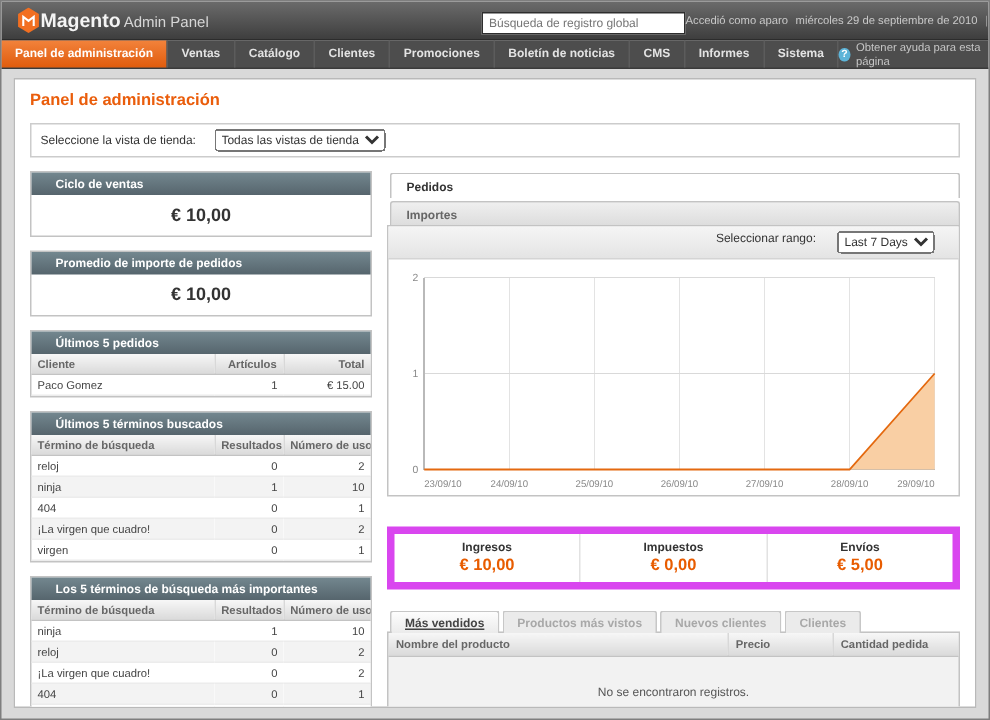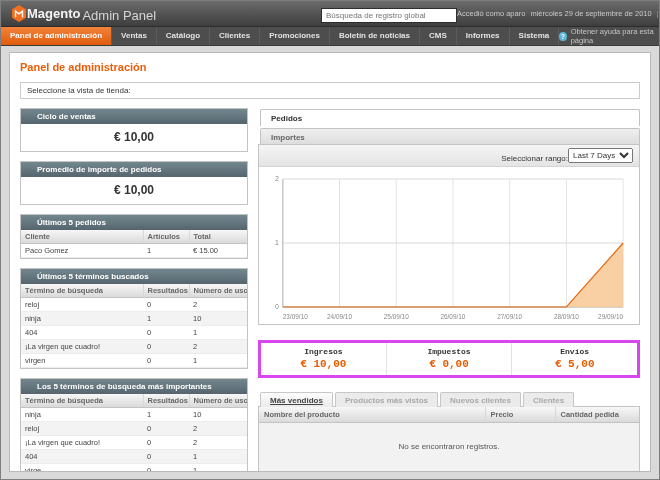--- a/index.html
+++ b/index.html
@@ -5,21 +5,21 @@
   * { margin:0; padding:0; box-sizing:border-box; }
   html,body { background:#a8a8a8; }
   body { font-family:"Liberation Sans", sans-serif; }
   .window { width:660px; height:480px; background:#d9d9d9; border:1px solid #7e7e7e; overflow:hidden; margin:0 auto; display:flex; flex-direction:column; }
 
   
   .topbar { height:26px; flex:none; background:linear-gradient(#6b6b6b,#3e3e3e); border-bottom:1px solid #2c2c2c; display:flex; align-items:center; padding:0 10px; }
   .logo { display:flex; align-items:center; gap:0; width:200px; flex:none; }
   .logo svg { display:block; }
   .logo-name { font-size:13px; font-weight:bold; color:#f4f4f4; }
-  .logo-sub { font-size:13px; color:#d6d6d6; margin-left:2px; padding-top:3px; }
+  .logo-sub { font-size:10px; color:#d6d6d6; margin-left:2px; padding-top:3px; }
   .search-wrap { flex:none; margin-left:110px; }
   .global-search { width:136px; height:15px; font-size:8px; padding:1px 4px; border:1px solid #2e2e2e; background:#fff; color:#555; font-family:"Liberation Sans",sans-serif; }
   .session { margin-left:auto; display:flex; align-items:center; gap:5px; font-size:7.5px; color:#c9c9c9; white-space:nowrap; }
   .session .sep { color:#999; }
   .logout-link { color:#eee; text-decoration:underline; cursor:pointer; }
 
   
   .navbar { height:19px; flex:none; background:#4d4d4d; display:flex; align-items:stretch; border-bottom:1px solid #3a3a3a; }
   .nav-list { display:flex; list-style:none; }
   .nav-item { font-size:8px; font-weight:bold; color:#e3e3e3; padding:0 9px; line-height:18px; border-right:1px solid #5c5c5c; cursor:pointer; white-space:nowrap; }
@@ -39,35 +39,35 @@
 
   .dash-box { border:1px solid #c3c3c3; margin-bottom:9px; background:#fff; }
   .box-head { background:linear-gradient(#73878f,#56656d); color:#fff; font-size:8px; font-weight:bold; padding:3px 16px; }
   .box-value { text-align:center; font-size:12px; font-weight:bold; color:#333; padding:6px 0 7px; }
 
   table { width:100%; border-collapse:collapse; font-size:7.5px; table-layout:fixed; }
   th { background:linear-gradient(#f7f7f7,#dadada); color:#666; font-weight:bold; text-align:left; padding:2px 4px; border-bottom:1px solid #c3c3c3; border-right:1px solid #d8d8d8; overflow:hidden; white-space:nowrap; }
   th:last-child { border-right:none; }
   td { padding:2px 4px; color:#444; border-bottom:1px solid #ececec; background:#fff; overflow:hidden; white-space:nowrap; }
   tr:nth-child(even) td { background:#f3f3f3; }
-  .num { }
+  .num { text-align:right; }
   .dash-table col.c-term { width:auto; }
   .dash-table col.c-res { width:46px; }
   .dash-table col.c-uses { width:58px; }
 
   
   .tabs-row { display:flex; gap:2px; padding-left:2px;flex-direction:column; }
   .tab { font-size:8px; font-weight:bold; padding:4px 10px 3px; border:1px solid #c3c3c3; border-bottom:none; border-radius:2px 2px 0 0; background:linear-gradient(#efefef,#dcdcdc); color:#666; cursor:pointer; position:relative; top:1px; }
   .tab.active { background:#fff; color:#333; z-index:2; }
   .chart-panel { border:1px solid #c3c3c3; background:#fff; position:relative; }
-  .chart-toolbar { background:linear-gradient(#f5f5f5,#e4e4e4); border-bottom:1px solid #d4d4d4; padding:3px 6px; display:flex; justify-content:flex-end; align-items:flex-end; gap:0; font-size:8px; color:#333; }
+  .chart-toolbar { background:linear-gradient(#f5f5f5,#e4e4e4); border-bottom:1px solid #d4d4d4; padding:3px 16px; display:flex; justify-content:flex-end; align-items:flex-start; gap:14px; font-size:8px; color:#333; }
   .chart-area { padding:4px 6px 1px; }
   .chart-area svg { width:100%; height:152px; display:block; }
 
-  .stats-row { display:flex; border:3px solid #d946ef; background:#fff; margin-top:15px;font-family:Liberation Mono, monospace; }
+  .stats-row { display:flex; border:5px solid #d946ef; background:#fff; margin-top:20px; }
   .stat { flex:1; text-align:center; padding:4px 0 5px; border-right:1px solid #e2e2e2; }
   .stat:last-child { border-right:none; }
   .stat-label { font-size:8px; font-weight:bold; color:#333; }
   .stat-value { font-size:11px; font-weight:bold; color:#e85c00; margin-top:2px; }
 
   .bottom-tabs { display:flex; gap:2px; margin-top:13px; padding-left:2px; }
   .btab { font-size:8px; font-weight:bold; padding:3px 9px 2px; border:1px solid #c7c7c7; border-bottom:none; border-radius:2px 2px 0 0; position:relative; top:1px; }
   .btab.active { background:linear-gradient(#fdfdfd,#ebebeb); color:#444; cursor:pointer; z-index:2;text-decoration:underline; }
   .btab.disabled { background:#ebebeb; color:#a8a8a8; }
   .products-panel { border:1px solid #c3c3c3; background:#f2f2f2; }
@@ -120,20 +120,21 @@
       <span class="help-icon">?</span>
       <span>Obtener ayuda para esta página</span>
     </div>
   </div>
 
   <div class="main-panel">
     <div class="page-title">Panel de administración</div>
 
     <div class="store-switcher">
       <span>Seleccione la vista de tienda:</span>
+      <select id="store-select"><option>Todas las vistas de tienda</option></select>
     </div>
 
     <div class="columns">
 
       <div class="col-left">
         <div class="dash-box">
           <div class="box-head">Ciclo de ventas</div>
           <div class="box-value">€ 10,00</div>
         </div>
         <div class="dash-box">

